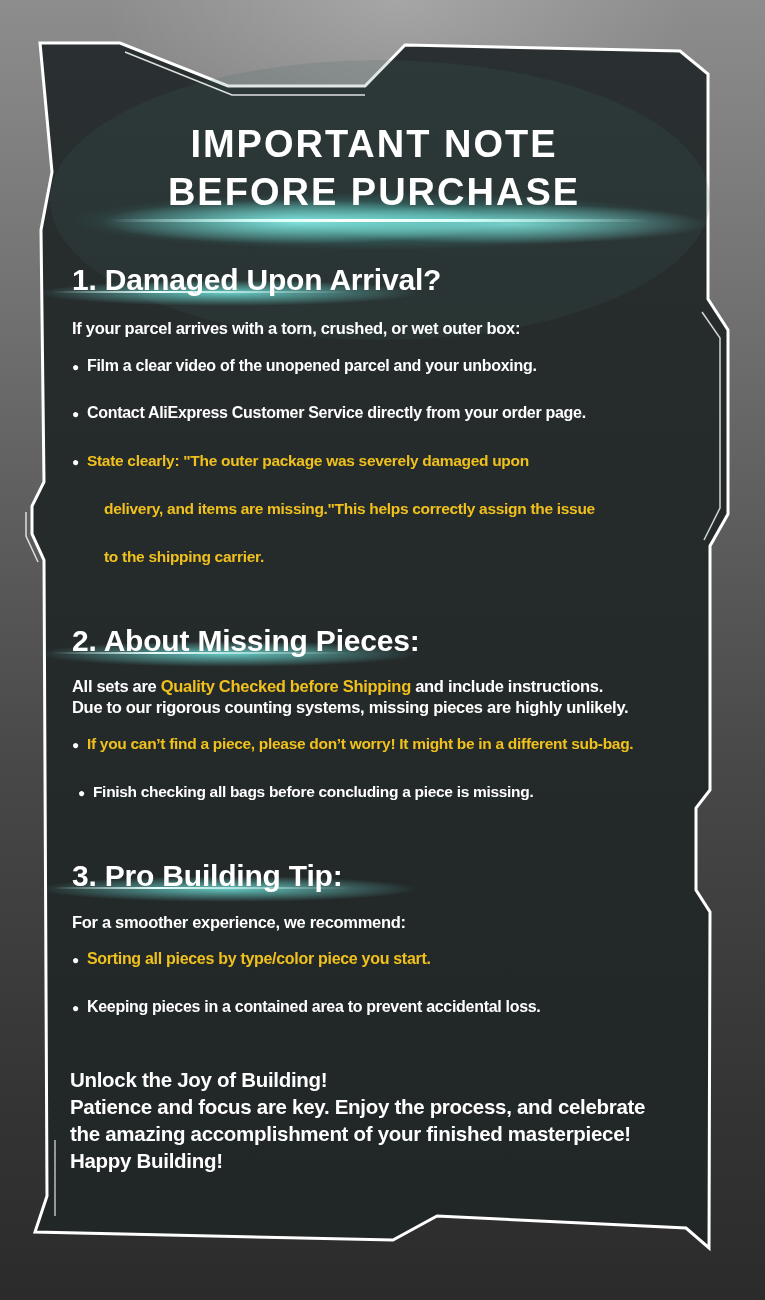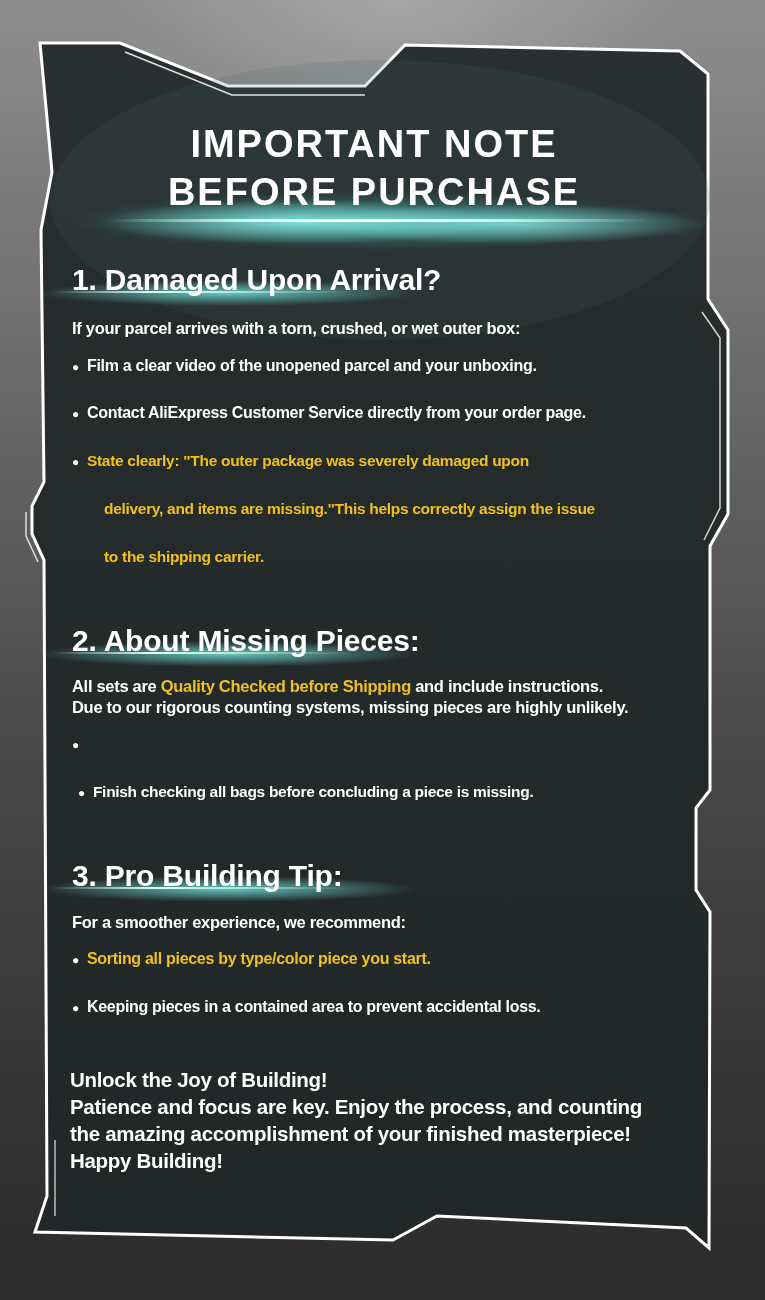--- a/index.html
+++ b/index.html
@@ -105,20 +105,21 @@
       <span class="hglow"></span>
       <span class="hglow-core"></span>
       <span class="txt">2. About Missing Pieces:</span>
     </div>
     <div class="blk body-line" style="top:676px;left:72px;width:640px;">
       <span>All sets are </span><span class="yellow">Quality Checked before Shipping</span><span> and include instructions.</span>
       <div>Due to our rigorous counting systems, missing pieces are highly unlikely.</div>
     </div>
     <div class="blk bullet" style="top:735px;left:72px;font-size:15.5px;">
       <span class="dot">●</span>
+      <span class="yellow">If you can’t find a piece, please don’t worry! It might be in a different sub-bag.</span>
     </div>
     <div class="blk bullet" style="top:783px;left:78px;font-size:15.5px;">
       <span class="dot">●</span>
       <span>Finish checking all bags before concluding a piece is missing.</span>
     </div>
 
     <div class="blk heading" style="top:862px;left:72px;">
       <span class="hglow"></span>
       <span class="hglow-core"></span>
       <span class="txt">3. Pro Building Tip:</span>
@@ -128,19 +129,19 @@
       <span class="dot">●</span>
       <span class="yellow">Sorting all pieces by type/color piece you start.</span>
     </div>
     <div class="blk bullet" style="top:998px;left:72px;">
       <span class="dot">●</span>
       <span>Keeping pieces in a contained area to prevent accidental loss.</span>
     </div>
 
     <div class="blk" style="top:1066px;left:70px;width:640px;">
       <div class="footer-line">Unlock the Joy of Building!</div>
-      <div class="footer-line">Patience and focus are key. Enjoy the process, and counting</div>
+      <div class="footer-line">Patience and focus are key. Enjoy the process, and celebrate</div>
       <div class="footer-line">the amazing accomplishment of your finished masterpiece!</div>
       <div class="footer-line">Happy Building!</div>
     </div>
 
   </div>
 </div>
 
 </body></html>

